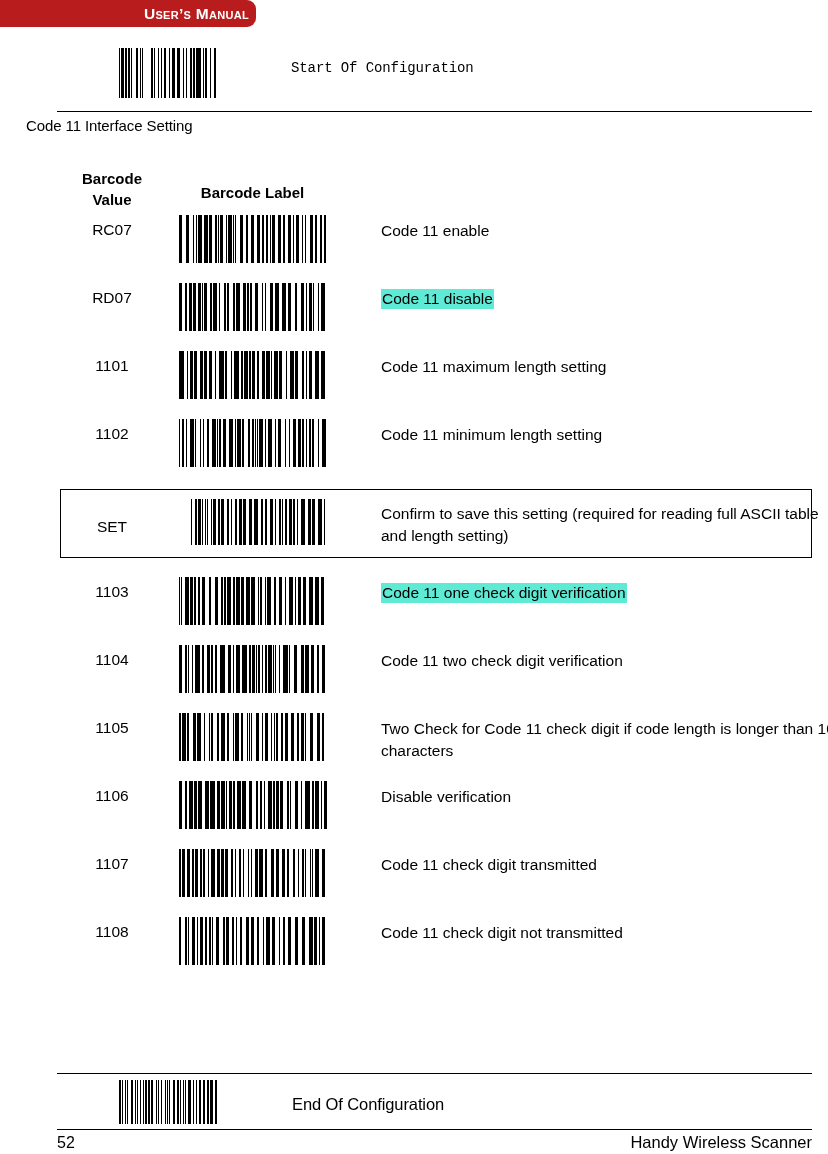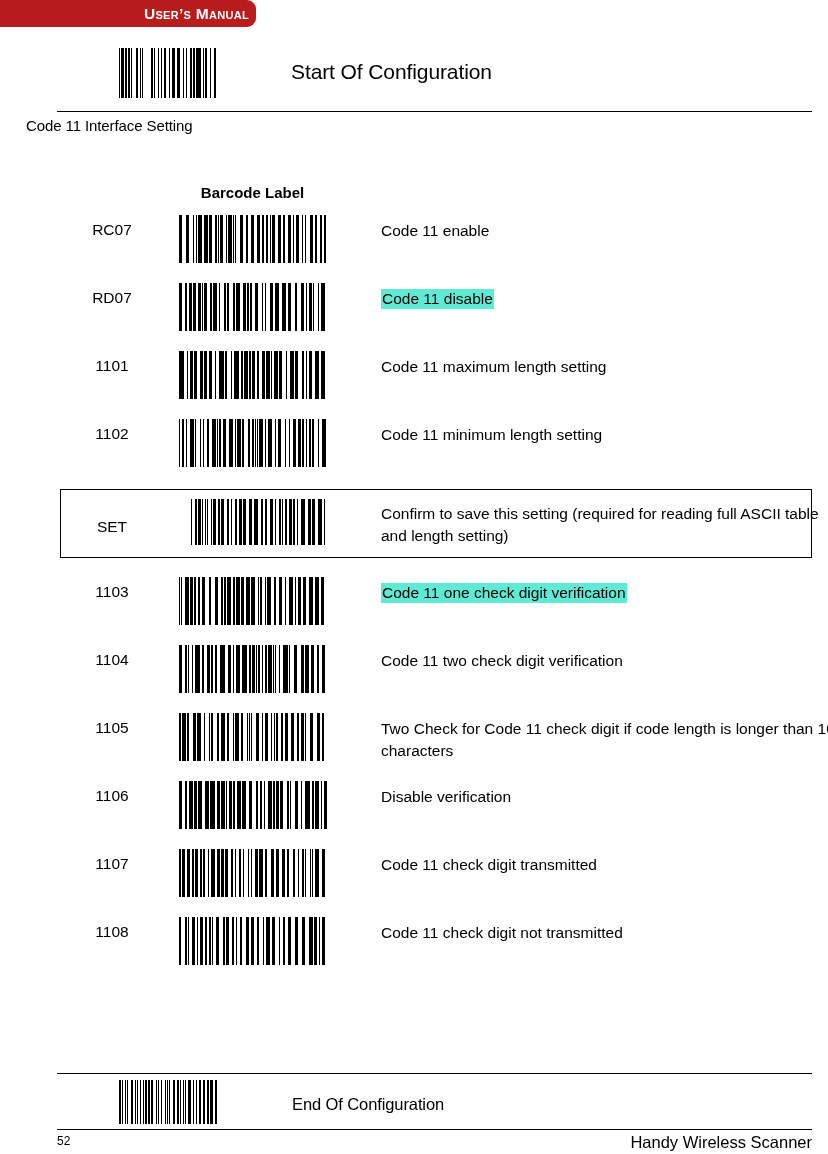--- a/index.html
+++ b/index.html
@@ -47,22 +47,22 @@
   #start-config-row {
     position: absolute; left: 0; top: 48px;
     width: 828px; height: 52px;
   }
   #start-config-barcode {
     position: absolute; left: 119px; top: 0;
     width: 100px; height: 50px;
   }
   #start-config-label {
     position: absolute; left: 291px; top: 12px;
-    font-size: 21px;
-    font-family: Liberation Sans, sans-serif;
+    font-size: 14px;
+    font-family: Liberation Mono, monospace;
     letter-spacing: -0.1px;
     white-space: nowrap;
   }
 
   .rule {
     position: absolute;
     left: 57px; width: 755px;
     height: 0; border-top: 1.4px solid #000;
   }
   #rule-top { top: 111px; }
@@ -132,21 +132,21 @@
     width: 100px; height: 44px;
   }
   #end-config-label {
     position: absolute; left: 292px; top: 1095px;
     font-size: 16.5px;
     letter-spacing: -0.1px;
     white-space: nowrap;
   }
   #page-number {
     position: absolute; left: 57px; top: 1134px;
-    font-size: 12px;
+    font-size: 16px;
   }
   #footer-brand {
     position: absolute; right: 16px; top: 1133px;
     font-size: 16.5px;
     white-space: nowrap;
   }
 </style>
 </head>
 <body>
 
@@ -196,20 +196,24 @@
       </svg>
     </div>
   <span id="start-config-label">Start Of Configuration</span>
 </div>
 
 <div id="rule-top" class="rule"></div>
 
 <div id="section-title">Code 11 Interface Setting</div>
 
 <div id="table-head">
+  <div id="th-value" class="th">
+    <div>Barcode</div>
+    <div>Value</div>
+  </div>
   <div id="th-label" class="th">Barcode Label</div>
 </div>
 
 <div id="set-box"></div>
 
 <div id="table-rows">
     <div class="row" style="top: 215px;">
       <div class="cell-value" style="top: 7px;">RC07</div>
       <div class="cell-barcode barcode" style="top: 0px;">
         <svg viewBox="0 0 200 100" preserveAspectRatio="none" shape-rendering="crispEdges">

